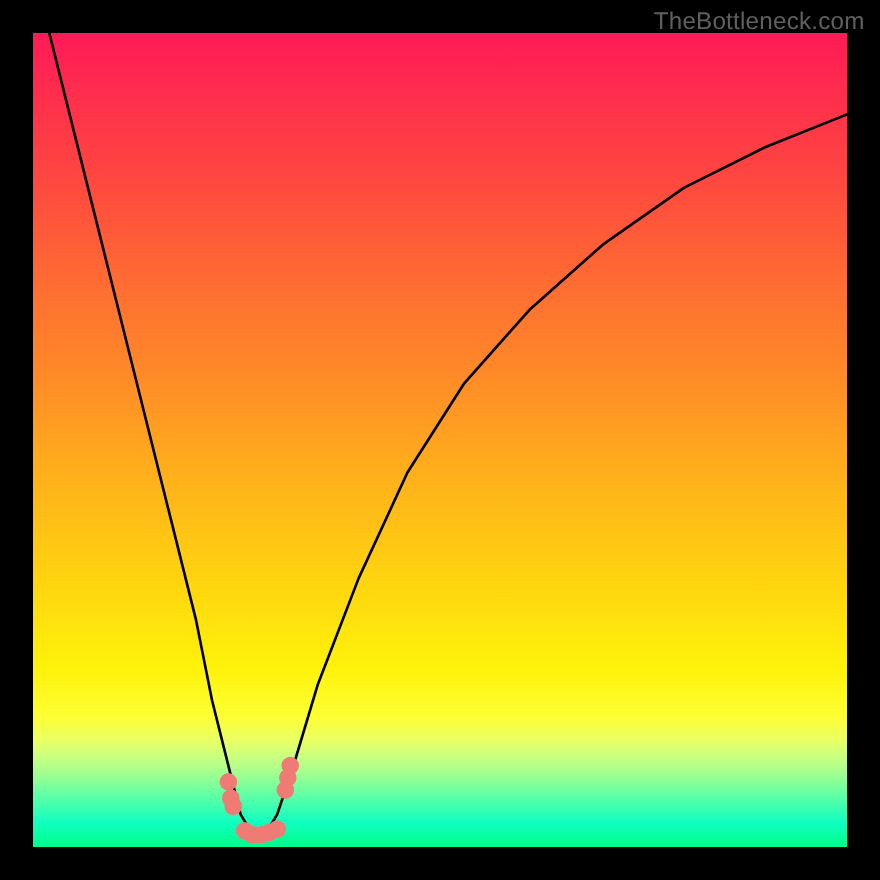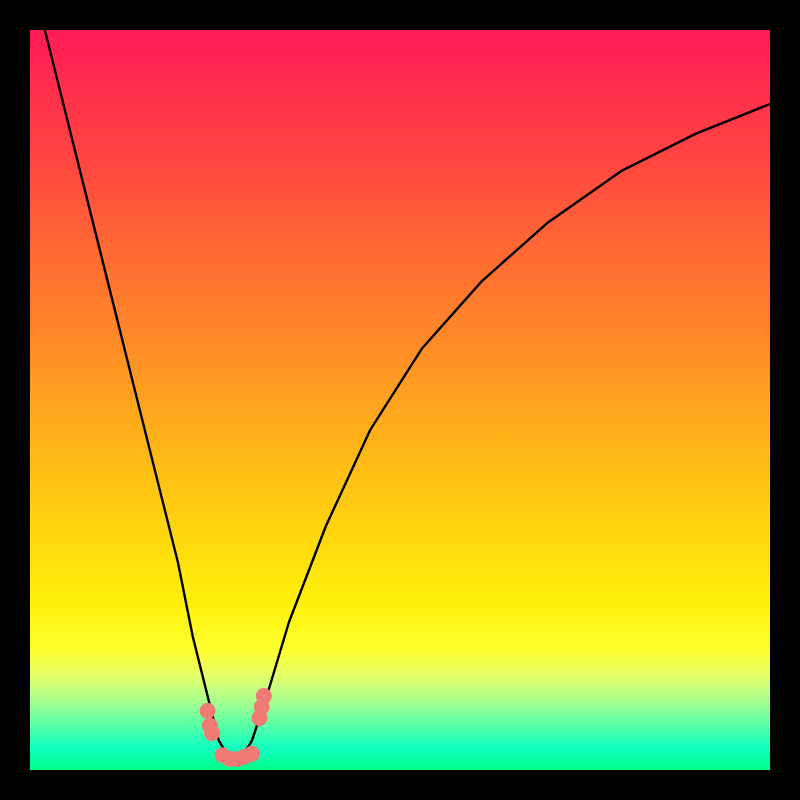--- a/index.html
+++ b/index.html
@@ -77,13 +77,14 @@
           <circle cx="199.80" cy="728.90" r="8" fill="#ef7b74"></circle>
           <circle cx="207.20" cy="728.90" r="8" fill="#ef7b74"></circle>
           <circle cx="214.60" cy="726.68" r="8" fill="#ef7b74"></circle>
           <circle cx="222.00" cy="723.72" r="8" fill="#ef7b74"></circle>
           <circle cx="229.40" cy="688.20" r="8" fill="#ef7b74"></circle>
           <circle cx="231.62" cy="677.10" r="8" fill="#ef7b74"></circle>
           <circle cx="233.84" cy="666.00" r="8" fill="#ef7b74"></circle>
         </g>
     </svg>
   </div>
+  <div class="watermark">TheBottleneck.com</div>
 </div>
 
 </body></html>

